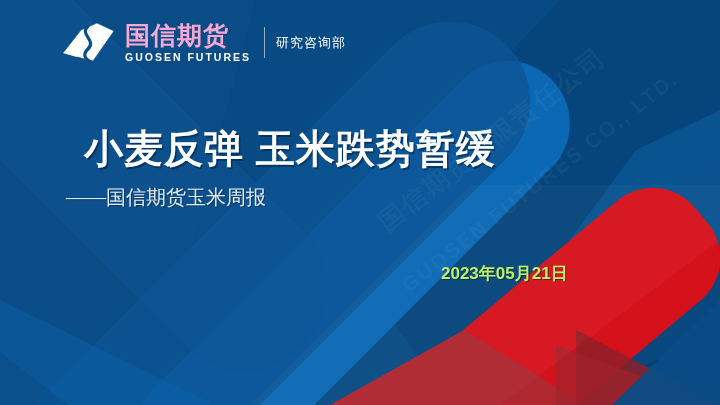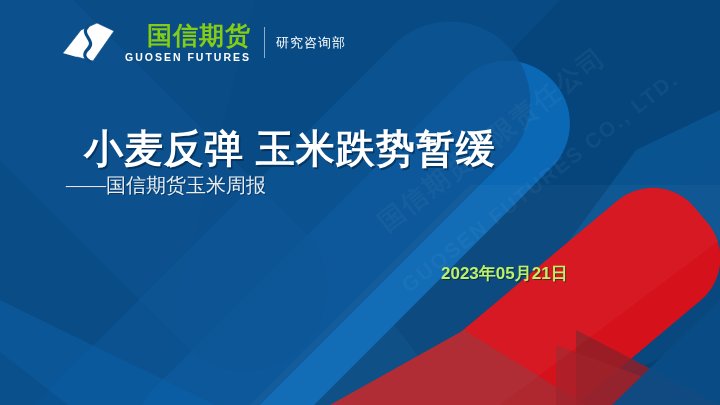--- a/index.html
+++ b/index.html
@@ -56,27 +56,26 @@
     flex: 0 0 auto;
     margin-right: 6px;
   }
   #logo-words {
     display: flex;
     flex-direction: column;
     justify-content: center;
     padding-top: 2px;
   }
   #logo-cn {
-    color: #84cc16;
+    color: #f9a8d4;
     font-size: 25px;
     font-weight: bold;
     letter-spacing: 1px;
     line-height: 1.08;
     font-family: "Liberation Sans", "DejaVu Sans", sans-serif;
-    text-align: right;
   }
   #logo-en {
     color: #ffffff;
     font-size: 10.5px;
     font-weight: bold;
     letter-spacing: 2.0px;
     line-height: 1.2;
     margin-top: 2px;
   }
   #logo-divider {
@@ -109,21 +108,21 @@
     line-height: 1.1;
     white-space: nowrap;
     text-shadow: 1.5px 1.5px 0 rgba(0,20,45,0.45);
     font-family: "Liberation Sans", "DejaVu Sans", sans-serif;
     margin-left: 18px;
   }
   #sub-title {
     color: #e8eef5;
     font-size: 20px;
     line-height: 1.25;
-    margin-top: 2px;
+    margin-top: 14px;
     white-space: nowrap;
     font-family: "Liberation Serif", "DejaVu Serif", serif;
     text-shadow: 1px 1px 0 rgba(0,20,45,0.4);
   }
 
   
   #date {
     position: absolute;
     z-index: 5;
     left: 441px;

